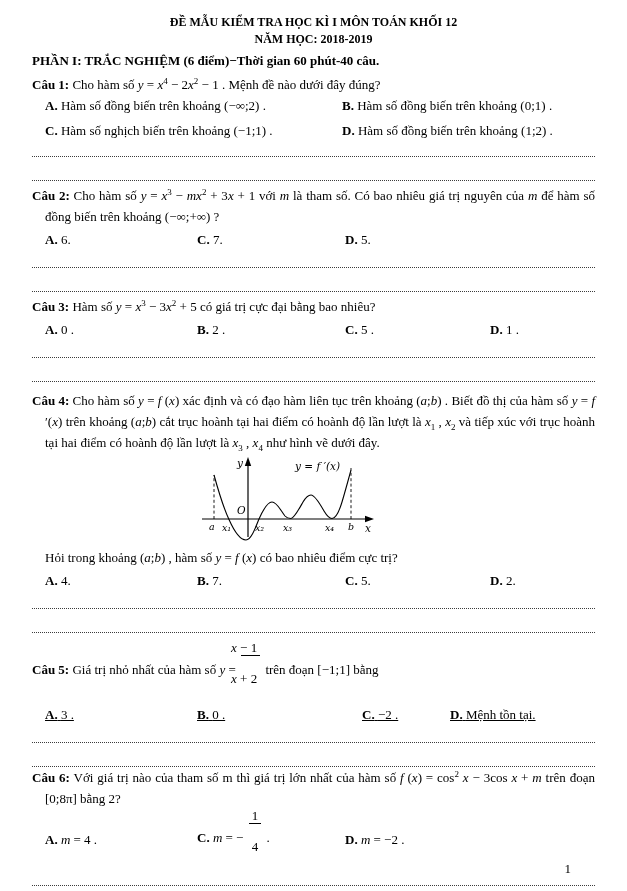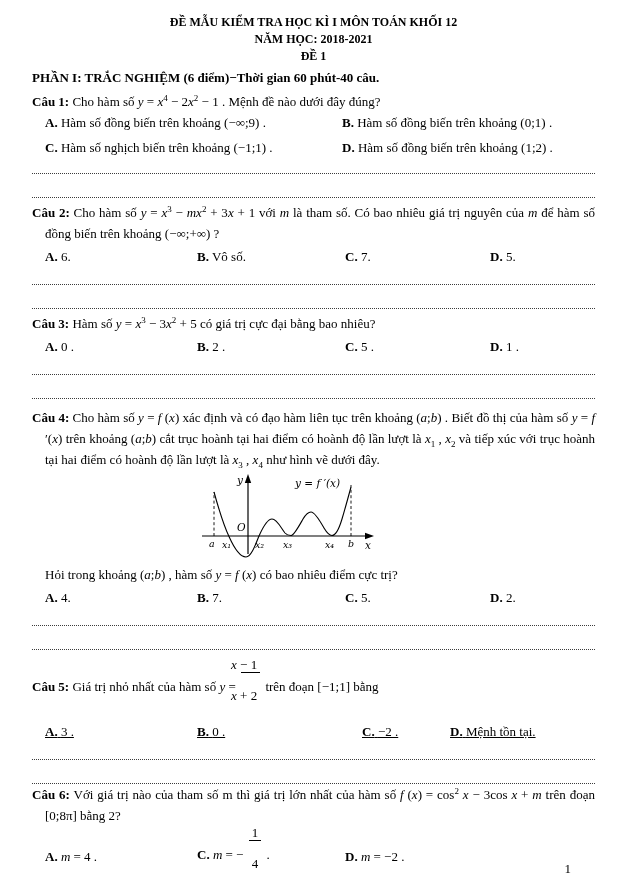--- a/index.html
+++ b/index.html
@@ -34,38 +34,36 @@
   .figure-wrap svg .axlbl{font-size:10.5px;}
   .figure-wrap svg .curvelbl{font-size:10.5px;}
   .page-num{position:absolute;right:56px;bottom:12px;font-size:13px;}
 </style>
 </head>
 <body>
 
 <div class="page">
 
   <div class="c-title">ĐỀ MẪU KIỂM TRA HỌC KÌ I MÔN TOÁN KHỐI 12</div>
-  <div class="c-title">NĂM HỌC:  2018-2021</div>
-  <div class="c-title">ĐỀ 1</div>
+  <div class="c-title">NĂM HỌC:  2018-2019</div>
   <div class="section-line">PHẦN I: TRẮC NGHIỆM (6 điểm)−Thời gian 60 phút-40 câu.</div>
 
   <p class="q"><span class="qlabel">Câu 1:</span> <span>Cho hàm số <i>y</i> = <i>x</i><sup>4</sup> − 2<i>x</i><sup>2</sup> − 1 . Mệnh đề nào dưới đây đúng?</span></p>
   <div class="opts opts2">
-    <span class="opt"><span class="k">A.</span> <span>Hàm số đồng biến trên khoảng (−∞;9) .</span></span>
+    <span class="opt"><span class="k">A.</span> <span>Hàm số đồng biến trên khoảng (−∞;2) .</span></span>
     <span class="opt"><span class="k">B.</span> <span>Hàm số đồng biến trên khoảng (0;1) .</span></span>
     <span class="opt"><span class="k">C.</span> <span>Hàm số nghịch biến trên khoảng (−1;1) .</span></span>
     <span class="opt"><span class="k">D.</span> <span>Hàm số đồng biến trên khoảng (1;2) .</span></span>
   </div>
   <div class="ans-line first"></div>
   <div class="ans-line"></div>
 
   <p class="q"><span class="qlabel">Câu 2:</span> <span>Cho hàm số <i>y</i> = <i>x</i><sup>3</sup> − <i>mx</i><sup>2</sup> + 3<i>x</i> + 1 với <i>m</i> là tham số. Có bao nhiêu giá trị nguyên của <i>m</i> để hàm số đồng biến trên khoảng (−∞;+∞) ?</span></p>
   <div class="opts opts4">
     <span class="opt"><span class="k">A.</span> <span>6.</span></span>
-    <span class="opt"><span class="k">B.</span> <span>Vô số.</span></span>
     <span class="opt"><span class="k">C.</span> <span>7.</span></span>
     <span class="opt"><span class="k">D.</span> <span>5.</span></span>
   </div>
   <div class="ans-line first"></div>
   <div class="ans-line"></div>
 
   <p class="q"><span class="qlabel">Câu 3:</span> <span>Hàm số <i>y</i> = <i>x</i><sup>3</sup> − 3<i>x</i><sup>2</sup> + 5 có giá trị cực đại bằng bao nhiêu?</span></p>
   <div class="opts opts4">
     <span class="opt"><span class="k">A.</span> <span>0 .</span></span>
     <span class="opt"><span class="k">B.</span> <span>2 .</span></span>

